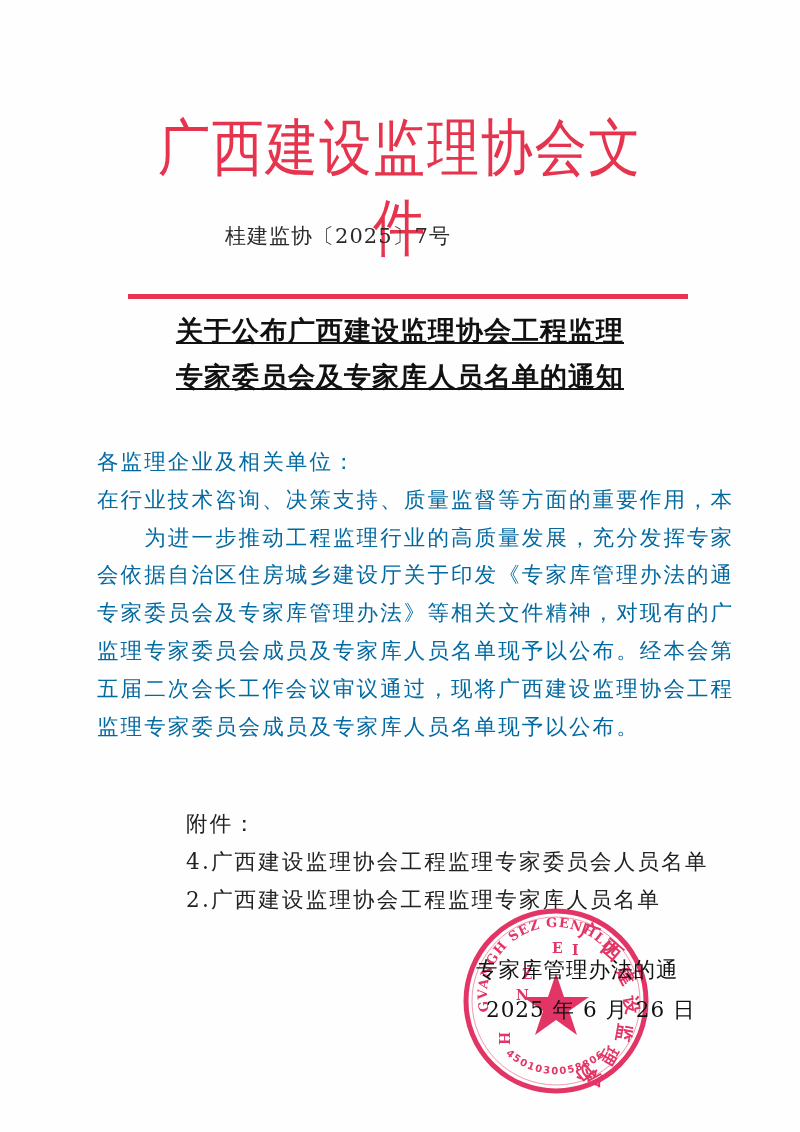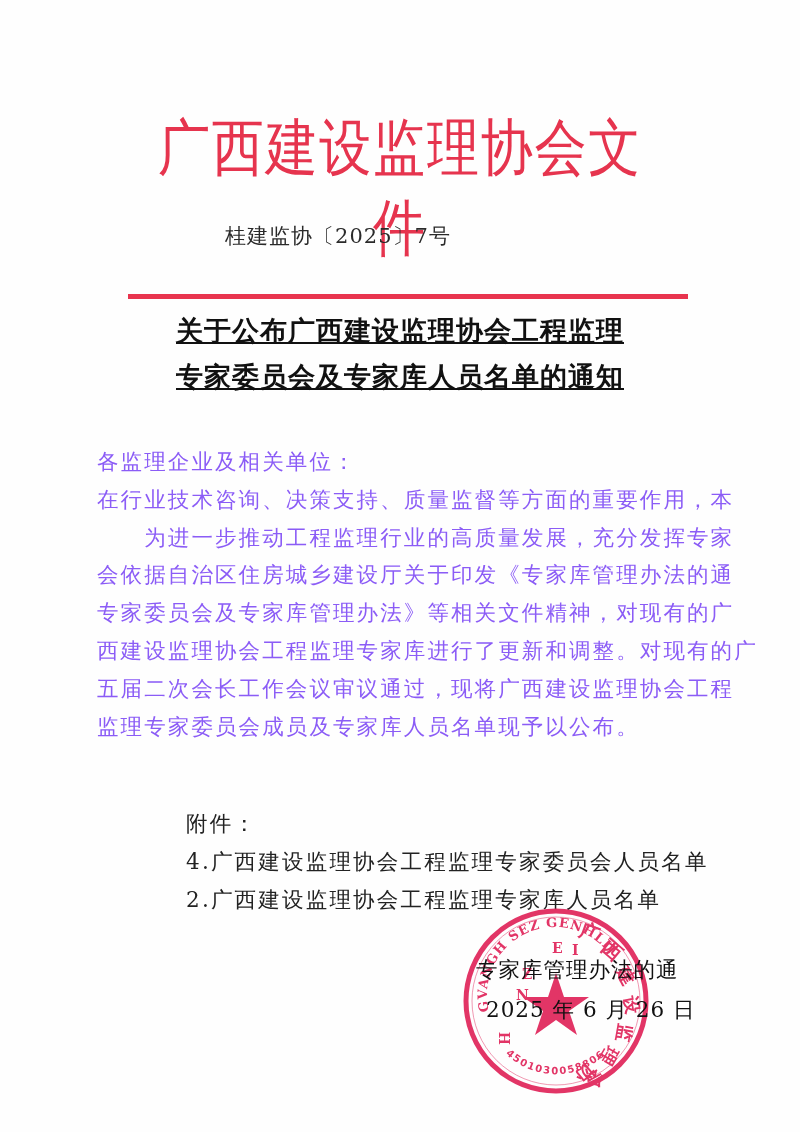--- a/index.html
+++ b/index.html
@@ -63,21 +63,21 @@
       letter-spacing: 1px;
       text-decoration: underline;
     }
     .title div { white-space: nowrap; }
     .body-text {
       position: absolute;
       left: 97px; top: 443px;
       width: 592px;
       font-size: 21.5px;
       line-height: 37.8px;
-      color: #8b5cf6;
+      color: #0369a1;
       letter-spacing: 2.1px;
       text-align: justify;
     }
     .salutation { white-space: nowrap; }
     .para-line { white-space: nowrap; }
     .attachments {
       position: absolute;
       left: 138px; top: 805px;
       font-size: 21.5px;
       line-height: 38px;
@@ -118,21 +118,21 @@
     <div>关于公布广西建设监理协会工程监理</div>
     <div>专家委员会及专家库人员名单的通知</div>
   </div>
 
   <div class="body-text">
     <div class="salutation">各监理企业及相关单位：</div>
     <div class="para-line">在行业技术咨询、决策支持、质量监督等方面的重要作用，本</div>
     <div class="para-line">　　为进一步推动工程监理行业的高质量发展，充分发挥专家</div>
     <div class="para-line">会依据自治区住房城乡建设厅关于印发《专家库管理办法的通</div>
     <div class="para-line">专家委员会及专家库管理办法》等相关文件精神，对现有的广</div>
-    <div class="para-line">西建设监理协会工程监理专家库进行了更新和调整。对现有的广</div>
+    <div class="para-line">监理专家委员会成员及专家库人员名单现予以公布。经本会第</div>
     <div class="para-line">五届二次会长工作会议审议通过，现将广西建设监理协会工程</div>
     <div class="para-line">监理专家委员会成员及专家库人员名单现予以公布。</div>
   </div>
 
   <div class="attachments">
     <div>附件：</div>
     <div>4.广西建设监理协会工程监理专家委员会人员名单</div>
     <div>2.广西建设监理协会工程监理专家库人员名单</div>
   </div>
 

